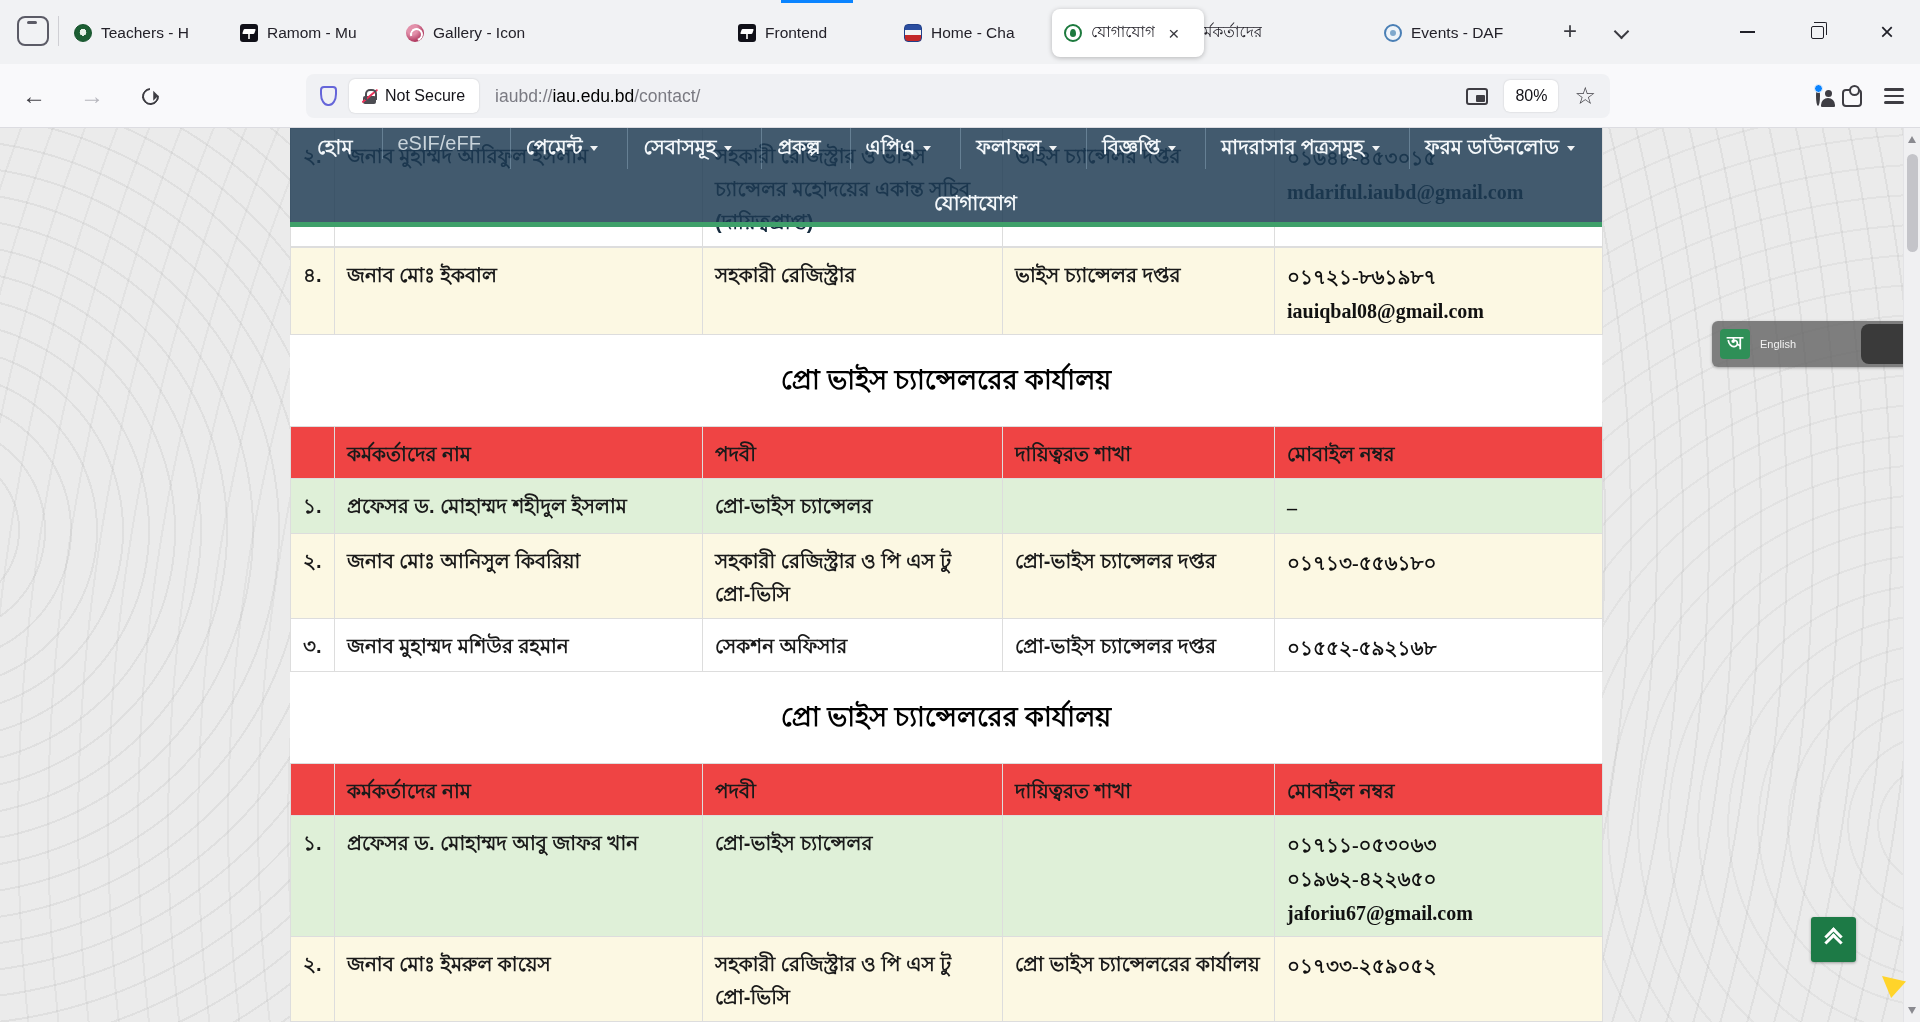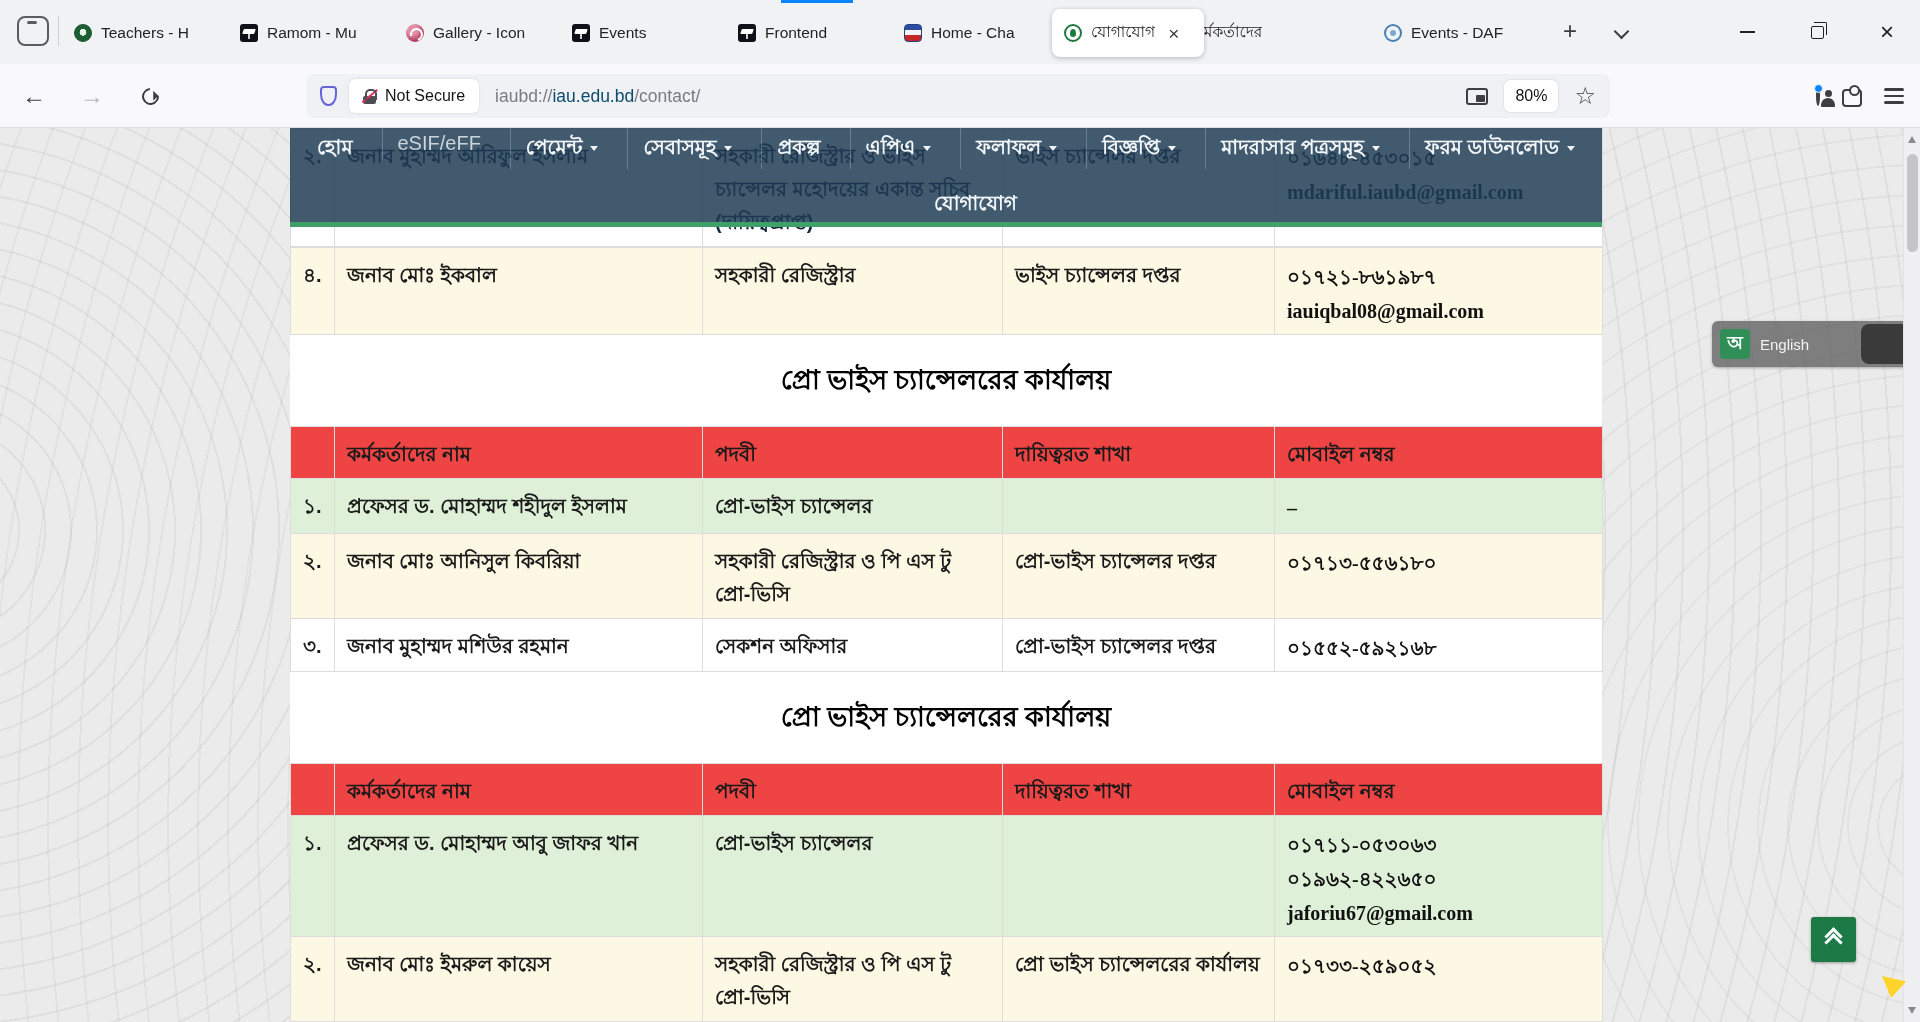--- a/index.html
+++ b/index.html
@@ -48,21 +48,21 @@
   .reload-ic::after { content:""; position:absolute; right:-4px; top:-4px; border:5px solid transparent; border-bottom-color:#3e3d43; transform:rotate(50deg); }
   .urlfield { position:absolute; left:306px; top:10px; width:1304px; height:44px; background:#f0f1f4; border-radius:8px; display:flex; align-items:center; padding:0 14px; }
   .shield-ic { position:relative; width:17px; height:20px; border:2.4px solid #6565d9; border-radius:4px 4px 8px 8px/4px 4px 12px 12px; margin-right:12px; }
   .chip { display:flex; align-items:center; gap:9px; background:#fff; border-radius:6px; padding:8px 14px; box-shadow:0 0 2px rgba(0,0,0,.18); }
   .lock-ic { position:relative; width:13px; height:15px; }
   .lock-ic::before { content:""; position:absolute; left:0; bottom:0; width:13px; height:8px; background:#4c4c52; border-radius:2px; }
   .lock-ic::after { content:""; position:absolute; left:2px; top:0; width:8px; height:9px; border:2px solid #4c4c52; border-bottom:none; border-radius:5px 5px 0 0; }
   .lock-slash { position:absolute; left:-3px; top:6px; width:20px; height:2.4px; background:#e8325a; transform:rotate(-40deg); border-radius:2px; }
   .chip-label { font-size:16px; color:#15141a; }
   .urltext { margin-left:16px; font-size:17.5px; color:#7a7a82; white-space:nowrap; }
-  .urltext .host { color:#0c4a6e; }
+  .urltext .host { color:#000000; }
   .url-right { position:absolute; right:14px; top:0; height:44px; display:flex; align-items:center; gap:16px; }
   .pip-ic { position:relative; width:22px; height:17px; border:2.2px solid #3e3d43; border-radius:3px; }
   .pip-ic::after { content:""; position:absolute; right:1px; bottom:1px; width:9px; height:7px; background:#3e3d43; border-radius:1px; }
   .zoombadge { background:#fff; border-radius:6px; padding:7px 11px; font-size:16px; color:#15141a; box-shadow:0 0 2px rgba(0,0,0,.18); border:none; }
   .star { font-size:24px; color:#3e3d43; background:none; border:none; line-height:1; }
   .tool-right { position:absolute; right:0; top:0; height:64px; display:flex; align-items:center; gap:22px; padding-right:16px; }
   .acct-ic { position:relative; width:24px; height:24px; border:2.2px solid #3e3d43; border-radius:50%; }
   .acct-ic::before { content:""; position:absolute; left:6.5px; top:3px; width:7px; height:7px; border-radius:50%; background:#3e3d43; }
   .acct-ic::after { content:""; position:absolute; left:3px; top:11px; width:14px; height:9px; border-radius:7px 7px 1px 1px; background:#3e3d43; }
   .acct-dot { position:absolute; right:-3px; top:-3px; width:9px; height:9px; border-radius:50%; background:#0a84ff; border:1.5px solid #f9f9fb; }
@@ -98,21 +98,21 @@
   .r-green { background:#dff0d8; } .r-cream { background:#fcf8e3; } .r-blue { background:#d9edf7; } .r-head { background:#ef4444; }
   .phone { font-family:"Liberation Serif", serif; font-weight:700; color:#111; font-size:20px; line-height:34px; }
   .sec-title { text-align:center; font-size:27px; font-weight:700; color:#000; padding:24px 0 22px 0; }
   .covered { position:relative; z-index:1; }
   .covered td { border-color:rgba(150,165,180,.45); color:#142a3d; padding-top:6px; }
   .covered .phone { color:#12293c; }
 
   
   .translate { position:absolute; right:15px; top:193px; width:193px; height:46px; background:rgba(95,95,95,.78); border-radius:6px 0 0 6px; display:flex; align-items:center; padding-left:8px; z-index:6; box-shadow:0 1px 3px rgba(0,0,0,.3); }
   .tr-ic { width:30px; height:30px; border-radius:4px; background:#2f8f57; color:#fff; font-size:18px; font-weight:700; display:flex; align-items:center; justify-content:center; }
-  .tr-label { color:#f2f2f2; font-size:15px; margin-left:10px; }
+  .tr-label { color:#f2f2f2; font-size:11px; margin-left:10px; }
   .tr-handle { position:absolute; right:0; top:3px; width:44px; height:40px; background:#3a3a3a; border-radius:8px 0 0 8px; }
 
   
   .backtotop { position:absolute; left:1811px; top:789px; width:45px; height:45px; background:#1d7a46; border:none; border-radius:3px; z-index:6; display:flex; flex-direction:column; align-items:center; justify-content:center; box-shadow:0 1px 3px rgba(0,0,0,.35); }
   .chev { width:13px; height:13px; border-top:3.2px solid #fff; border-right:3.2px solid #fff; transform:rotate(-45deg); }
   .chev + .chev { margin-top:-7px; }
 
   
   .scrollbar { position:absolute; right:0; top:0; width:17px; height:894px; background:#f0f0f2; border-left:1px solid #e3e3e6; z-index:7; }
   .sb-thumb { position:absolute; left:3px; top:26px; width:11px; height:98px; background:#c4c4c9; border-radius:6px; }
@@ -134,24 +134,20 @@
       <span class="ticon dark-cap"></span>
       <span class="t-title">Ramom - Mu</span>
     </div>
     <div class="tab" style="left:62px;width:166px;">
       <span class="ticon green-crest"></span>
       <span class="t-title">Teachers - H</span>
     </div>
     <div class="tab" style="left:394px;width:166px;">
       <span class="ticon pink-swirl"></span>
       <span class="t-title">Gallery - Icon</span>
-    </div>
-    <div class="tab" style="left:560px;width:166px;">
-      <span class="ticon dark-cap"></span>
-      <span class="t-title">Events</span>
     </div>
     <div class="tab" style="left:726px;width:166px;">
       <span class="ticon dark-cap"></span>
       <span class="t-title">Frontend</span>
     </div>
     <div class="tab" style="left:892px;width:160px;">
       <span class="ticon university-seal"></span>
       <span class="t-title">Home - Cha</span>
     </div>
     <div class="tab active" style="left:1052px;width:152px;">

